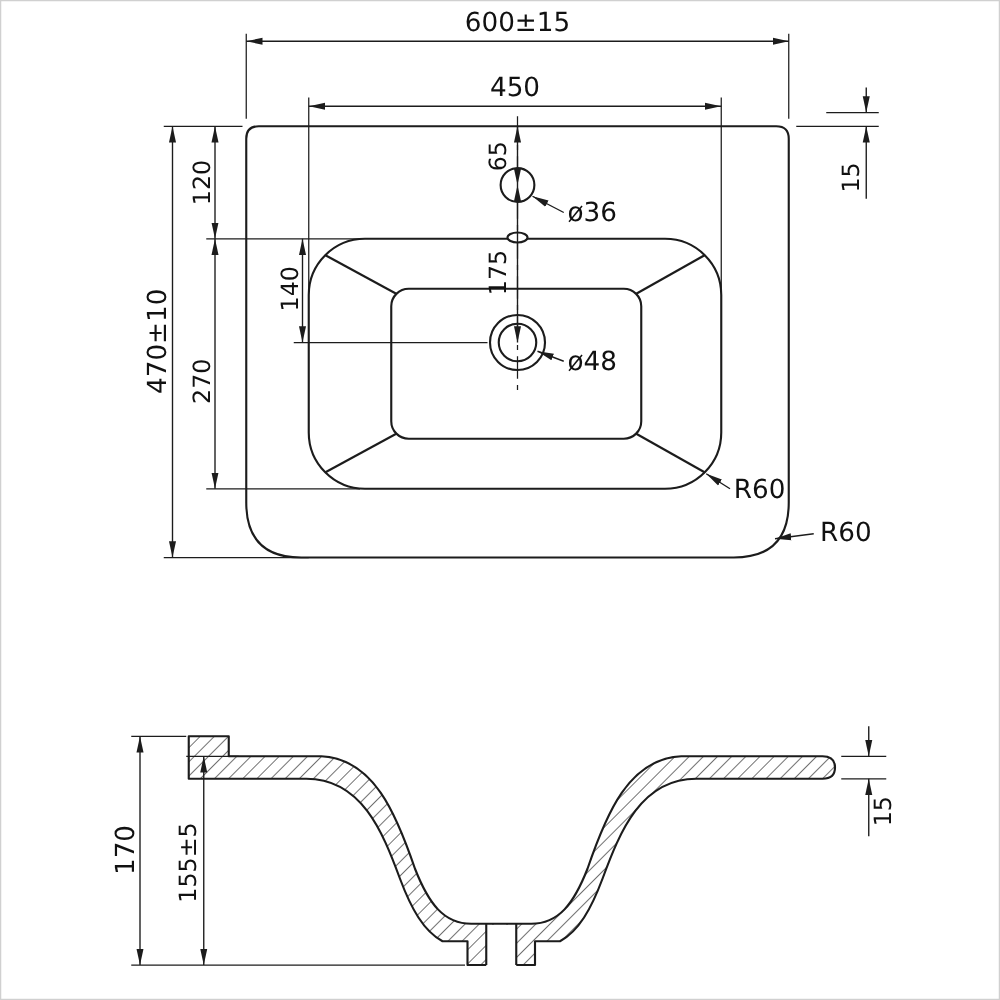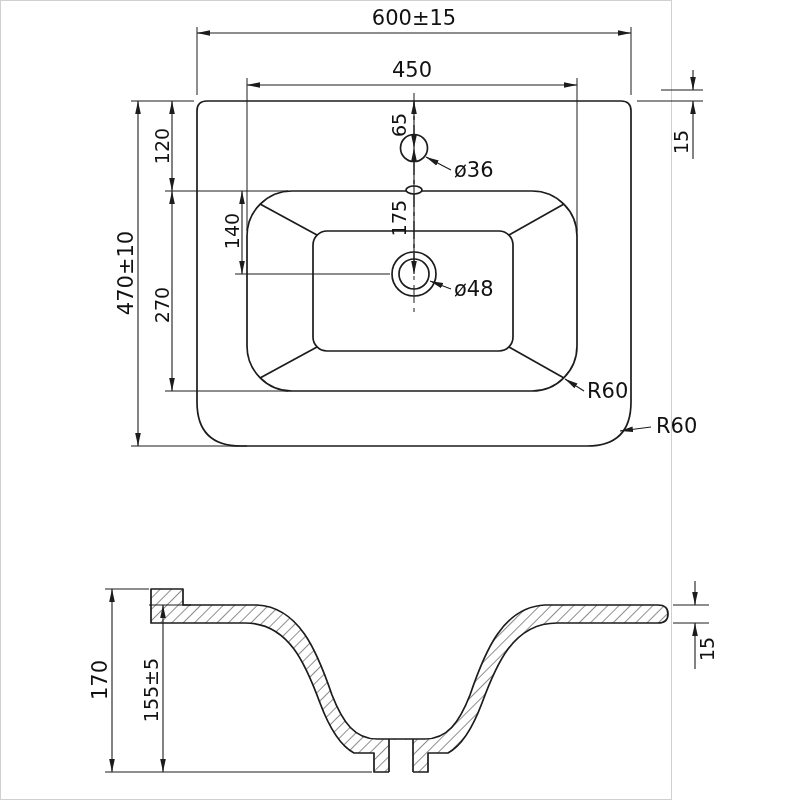--- a/index.html
+++ b/index.html
@@ -1,17 +1,17 @@
 <!DOCTYPE html>
 <html><head>
 <meta charset="utf-8">
 <style>
   html,body{margin:0;padding:0;background:#ffffff;}
   .page{
-    width:672px;height:800px;box-sizing:border-box;
+    width:800px;height:800px;box-sizing:border-box;
     border:1px solid #d0d0d0;background:#ffffff;position:relative;
     font-family:"DejaVu Sans", sans-serif;
   }
   svg{display:block;}
   .obj{stroke:#1c1c1c;stroke-width:1.7;fill:none;stroke-linejoin:round;}
   .objw{stroke:#1c1c1c;stroke-width:1.7;fill:#ffffff;}
   .dimln{stroke:#1c1c1c;stroke-width:1.1;fill:none;}
   .extln{stroke:#1c1c1c;stroke-width:1.0;fill:none;}
   .cline{stroke:#1c1c1c;stroke-width:1.0;fill:none;stroke-dasharray:18 5 4 5;}
   .hatchfill{fill:url(#hatch);stroke:#1c1c1c;stroke-width:1.7;stroke-linejoin:round;}

